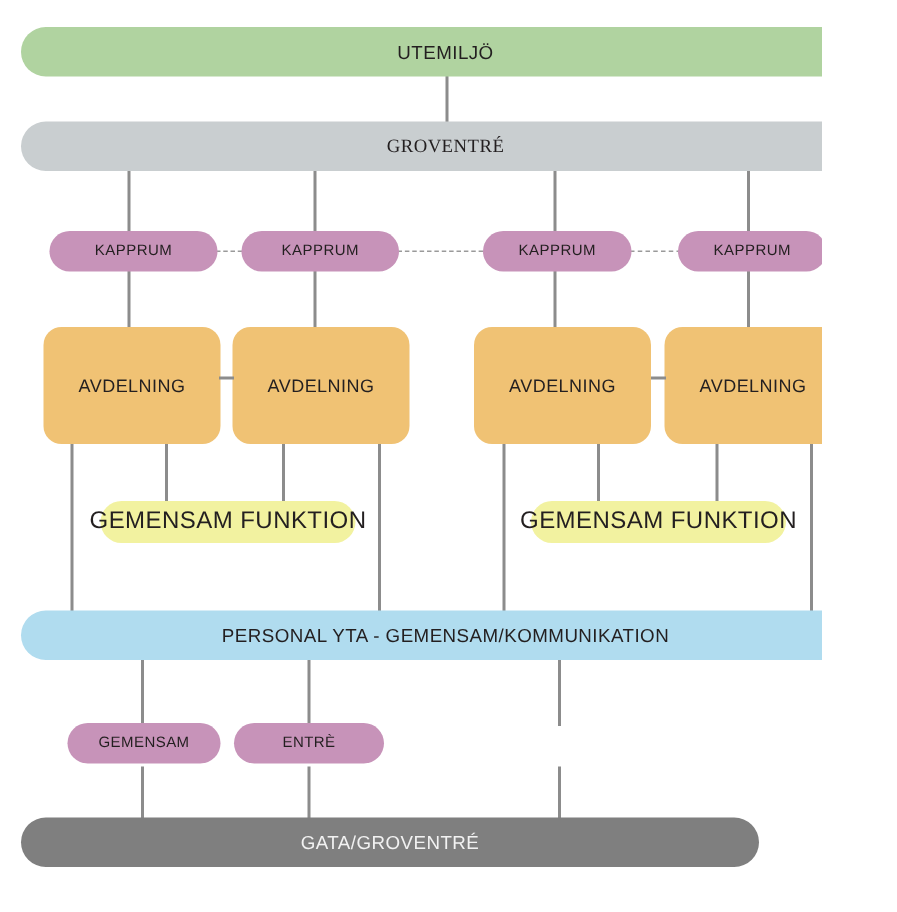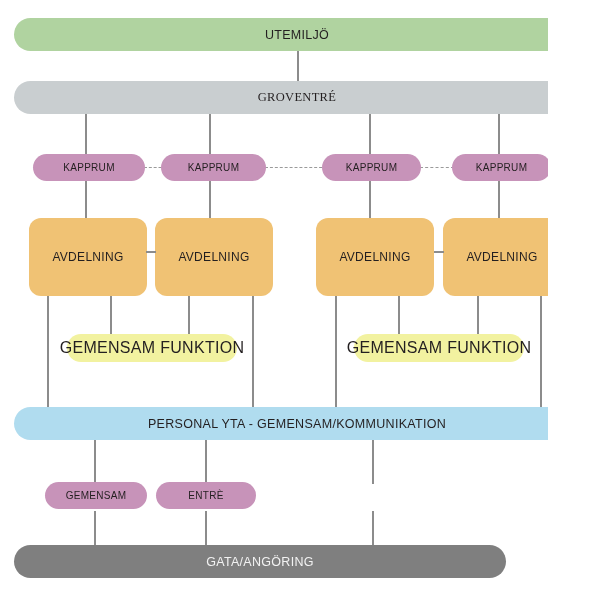--- a/index.html
+++ b/index.html
@@ -136,15 +136,15 @@
   <div class="node rect" style="left:443px; top:218px; width:118px; height:78px;">AVDELNING</div>
 
   <div class="node yellowpill" style="left:67px; top:334px; width:170px;">GEMENSAM FUNKTION</div>
   <div class="node yellowpill" style="left:354px; top:334px; width:170px;">GEMENSAM FUNKTION</div>
 
   <div class="node bar neutral" style="left:14px; top:407px; width:566px;">PERSONAL YTA - GEMENSAM/KOMMUNIKATION</div>
 
   <div class="node pill" style="left:45px; top:482px; width:102px;">GEMENSAM</div>
   <div class="node pill" style="left:156px; top:482px; width:100px;">ENTRÈ</div>
 
-  <div class="node bar gata" style="left:14px; top:545px; width:492px; color:#f2f2f2;">GATA/ANGÖRING</div>
+  <div class="node bar gata" style="left:14px; top:545px; width:492px; color:#f2f2f2;">GATA/GROVENTRÉ</div>
 
 </div>
 
 </body></html>

